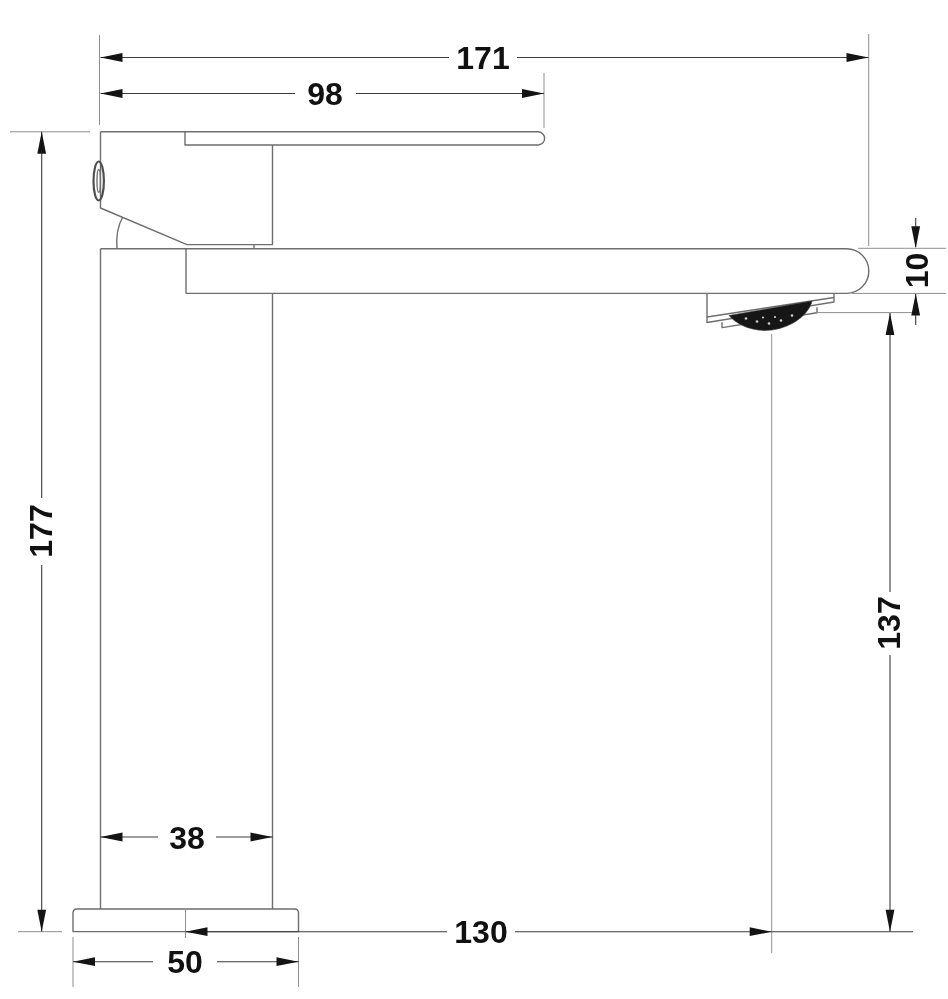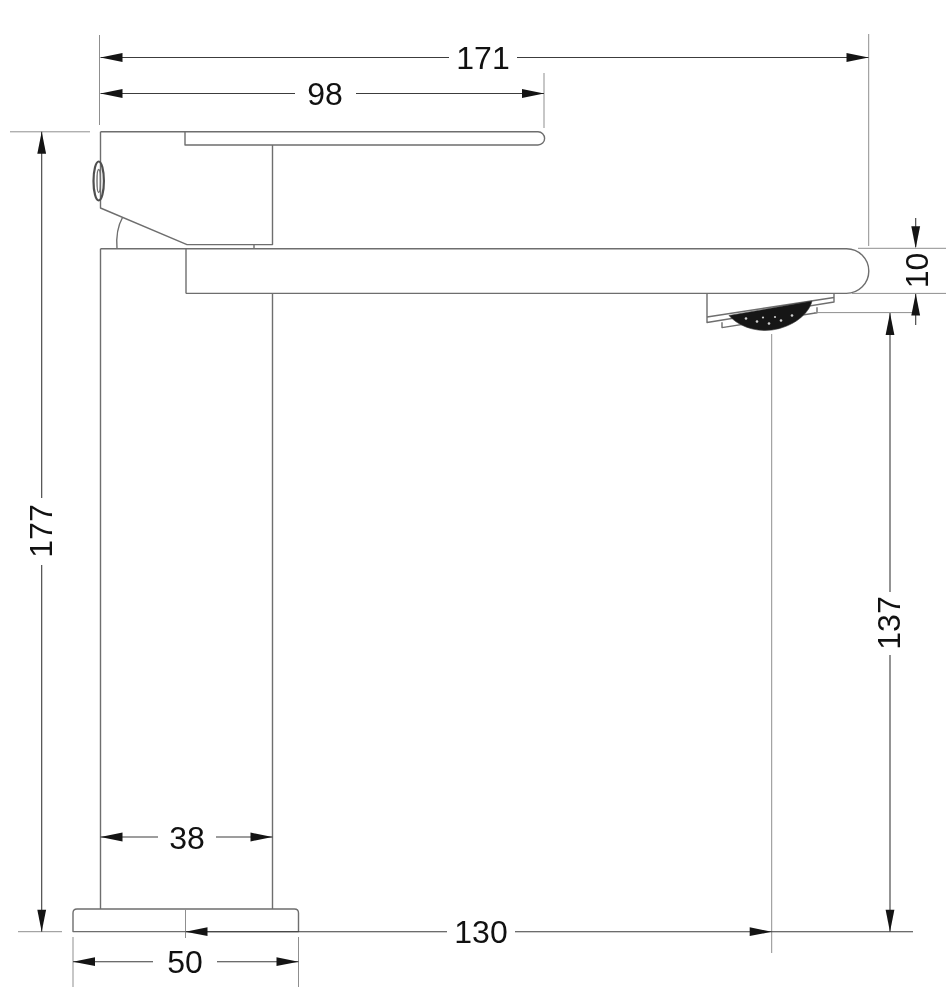--- a/index.html
+++ b/index.html
@@ -1,17 +1,17 @@
 <!DOCTYPE html>
 <html><head>
 <meta charset="utf-8">
 <style>
   html,body{margin:0;padding:0;background:#ffffff;}
   .canvas{position:relative;width:948px;height:999px;background:#fff;overflow:hidden;
-          font-family:"Liberation Sans", sans-serif;}
+          font-family:"Liberation Sans", sans-serif;font-weight:bold;}
   svg{position:absolute;left:0;top:0;}
   .f{stroke:#6e6e6e;stroke-width:1.4;fill:none;stroke-linejoin:round;stroke-linecap:butt;}
   .f2{stroke:#4f4f4f;stroke-width:2.2;fill:none;}
   .e{stroke:#8f8f8f;stroke-width:1;fill:none;}
   .d{stroke:#3c3c3c;stroke-width:1.1;fill:none;}
   .a{fill:#141414;stroke:none;}
   .mesh{fill:#161616;stroke:#3a3a3a;stroke-width:.6;}
   .dot{fill:#cfcfcf;stroke:none;}
   .dim-text{font-family:"Liberation Sans", sans-serif;font-size:32px;fill:#111;}
 </style>

